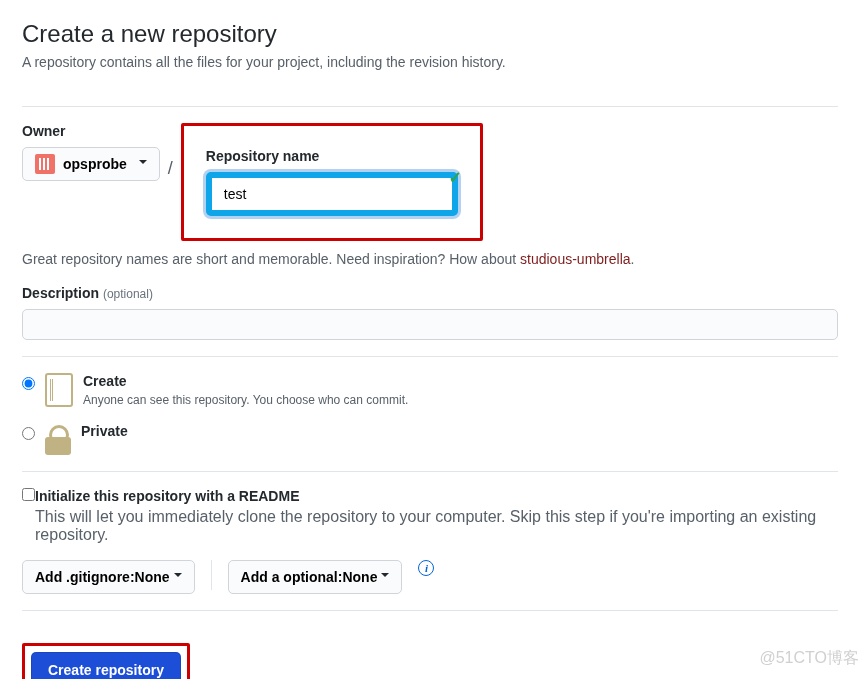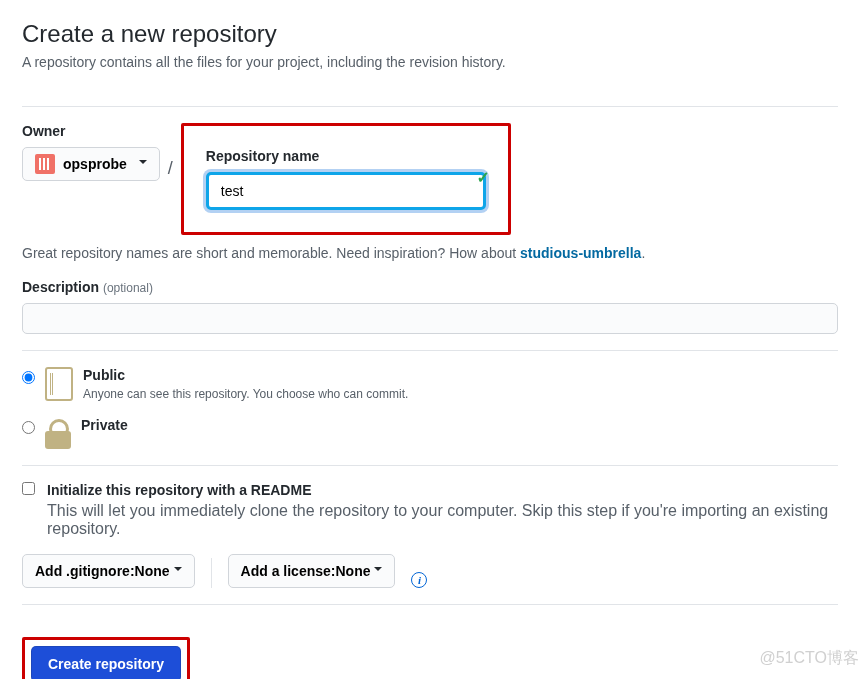--- a/index.html
+++ b/index.html
@@ -12,40 +12,40 @@
   .owner-col{}
   .slash{padding:0 8px;line-height:34px;color:#586069;font-size:18px;margin-top:28px}
   .repo-col{position:relative}
   .highlight-red{border:3px solid #cc0000;padding:22px;border-radius:2px}
   .btn{display:inline-flex;align-items:center;padding:6px 12px;font-size:14px;font-weight:600;line-height:20px;background:#fafbfc;border:1px solid #d1d5da;border-radius:5px;cursor:pointer;white-space:nowrap}
   .owner-btn{display:inline-flex;gap:8px}
   .avatar{width:20px;height:20px;background:#f07167;display:inline-block;border-radius:2px;position:relative}
   .avatar::before{content:"";position:absolute;inset:4px;background:repeating-linear-gradient(90deg,#fff 0 2px,#f07167 2px 4px)}
   .caret{display:inline-block;width:0;height:0;border:4px solid transparent;border-top-color:#24292e;margin-left:4px;vertical-align:-2px}
   input[type=text]{padding:6px 12px;font-size:14px;line-height:20px;border:1px solid #d1d5da;border-radius:5px;background:#fff;width:250px}
-  input.repo-input{border:3px solid #0ea5e9;box-shadow:0 0 0 3px rgba(3,102,214,.3);width:280px}
+  input.repo-input{border:6px solid #0ea5e9;box-shadow:0 0 0 3px rgba(3,102,214,.3);width:252px}
   .check{position:absolute;right:18px;top:42px;color:#2ea44f;font-size:16px;font-weight:bold}
   .hint{margin-top:10px;color:#586069}
-  .hint .link{color:#0369a1;font-weight:700}
+  .hint .link{color:#7f1d1d;font-weight:400}
   .optional{color:#6a737d;font-weight:400;font-size:12px}
   input.desc{width:100%;padding:6px 8px;border:1px solid #d1d5da;border-radius:5px;background:#fafbfc;height:31px}
   .vis-option{display:flex;align-items:flex-start;gap:10px;margin-bottom:16px}
   .vis-option input[type=radio]{margin-top:4px}
   .vis-body{display:flex;align-items:flex-start;gap:10px}
   .vis-text strong{font-weight:600;display:block;margin-bottom:2px}
   .vis-text .sub{color:#586069;font-size:12px}
   .icon-repo{width:28px;height:34px;border:2px solid #c0b283;border-radius:3px;position:relative;background:#fff}
   .icon-repo::before{content:"";position:absolute;left:3px;top:4px;bottom:4px;width:1px;background:#c0b283;box-shadow:2px 0 0 #c0b283}
   .icon-lock{width:26px;height:30px;position:relative;margin-top:2px}
   .icon-lock::before{content:"";position:absolute;left:4px;top:0;width:14px;height:14px;border:3px solid #c0b283;border-radius:50%}
   .icon-lock::after{content:"";position:absolute;left:0;top:12px;width:26px;height:18px;background:#c0b283;border-radius:3px}
-  .chk-row{display:flex;align-items:flex-start;gap:12px}
+  .chk-row{display:flex;align-items:flex-start;gap:0}
   .chk-text strong{font-weight:600}
   .chk-text .sub{color:#586069;font-size:16px;display:block;margin-top:4px}
-  .dd-row{display:flex;align-items:flex-end;gap:16px;margin-top:16px}
+  .dd-row{display:flex;align-items:flex-start;gap:16px;margin-top:16px}
   .vdiv{width:1px;height:30px;background:#e1e4e8}
   .btn-dd strong{font-weight:600}
   .info-icon{display:inline-flex;width:16px;height:16px;border:1.5px solid #0366d6;border-radius:50%;color:#0366d6;font-size:11px;font-weight:700;font-style:italic;align-items:center;justify-content:center;font-family:serif}
   .create-wrap{display:inline-block;border:3px solid #cc0000;padding:6px;border-radius:2px;margin-top:16px}
   .btn-primary{background:#1d4ed8;color:#fff;border:1px solid rgba(27,31,35,.15);padding:9px 16px;font-weight:600;border-radius:5px;cursor:pointer;font-size:14px}
   .watermark{position:absolute;right:1px;bottom:10px;color:#d0d0d0;font-size:16px}
 </style>
 </head>
 <body>
 
@@ -84,21 +84,21 @@
   <input type="text" class="desc" value="" style="">
 </div>
 
 <hr class="rule">
 
 <div class="vis-option">
   <input type="radio" checked="" style="">
   <div class="vis-body">
     <div class="icon-repo"></div>
     <div class="vis-text">
-      <strong>Public</strong>
+      <strong>Create</strong>
       <span class="sub">Anyone can see this repository. You choose who can commit.</span>
     </div>
   </div>
 </div>
 
 <div class="vis-option">
   <input type="radio" style="">
   <div class="vis-body">
     <div class="icon-lock"></div>
     <div class="vis-text">
@@ -118,21 +118,21 @@
 </div>
 
 <div class="dd-row">
   <button class="btn btn-dd">
     <span>Add .gitignore: </span>
       <strong>None</strong>
     <span class="caret"></span>
   </button>
   <div class="vdiv"></div>
   <button class="btn btn-dd">
-    <span>Add a license: </span>
+    <span>Add a optional: </span>
       <strong>None</strong>
     <span class="caret"></span>
   </button>
   <span class="info-icon">i</span>
 </div>
 
 <hr class="rule">
 
 <div class="create-wrap">
   <button class="btn-primary">Create repository</button>

